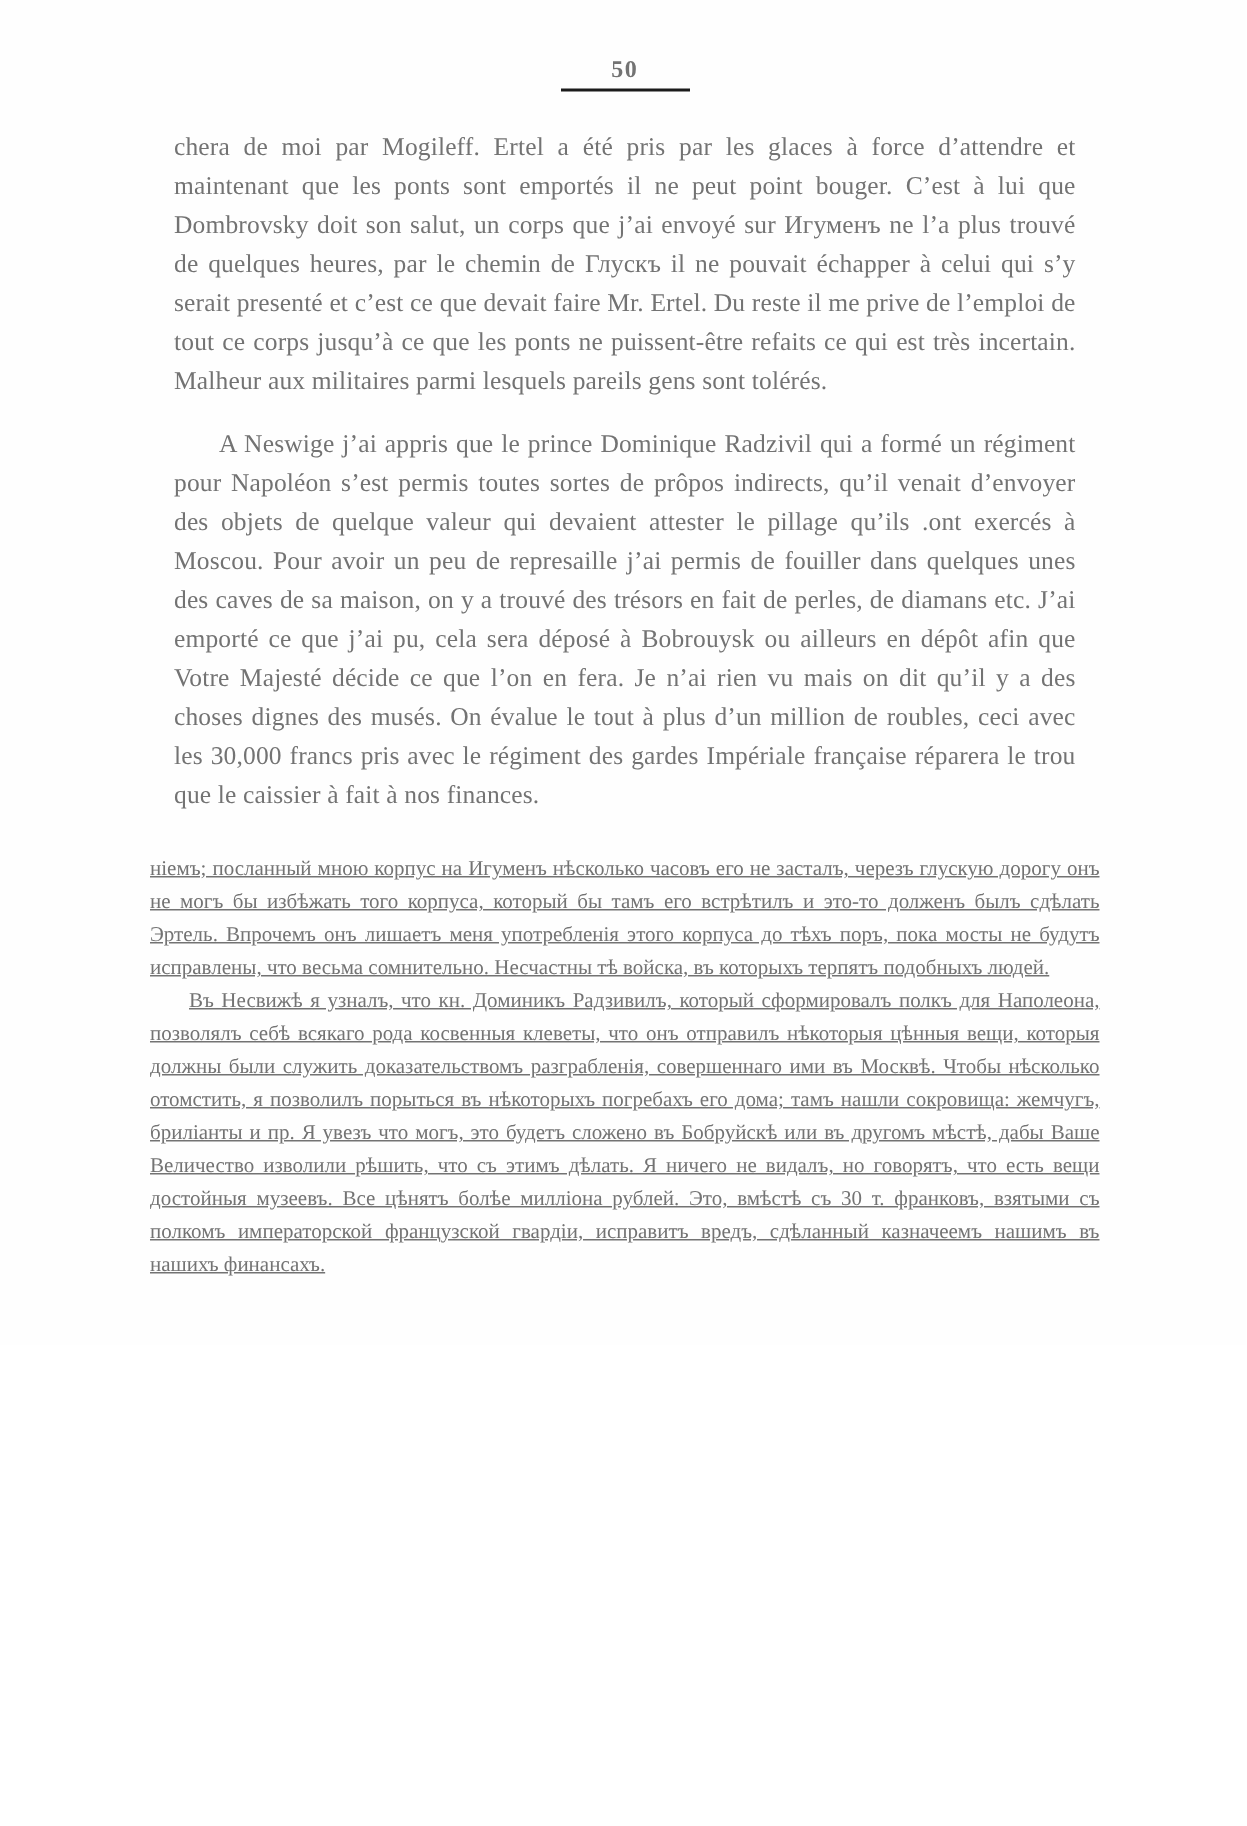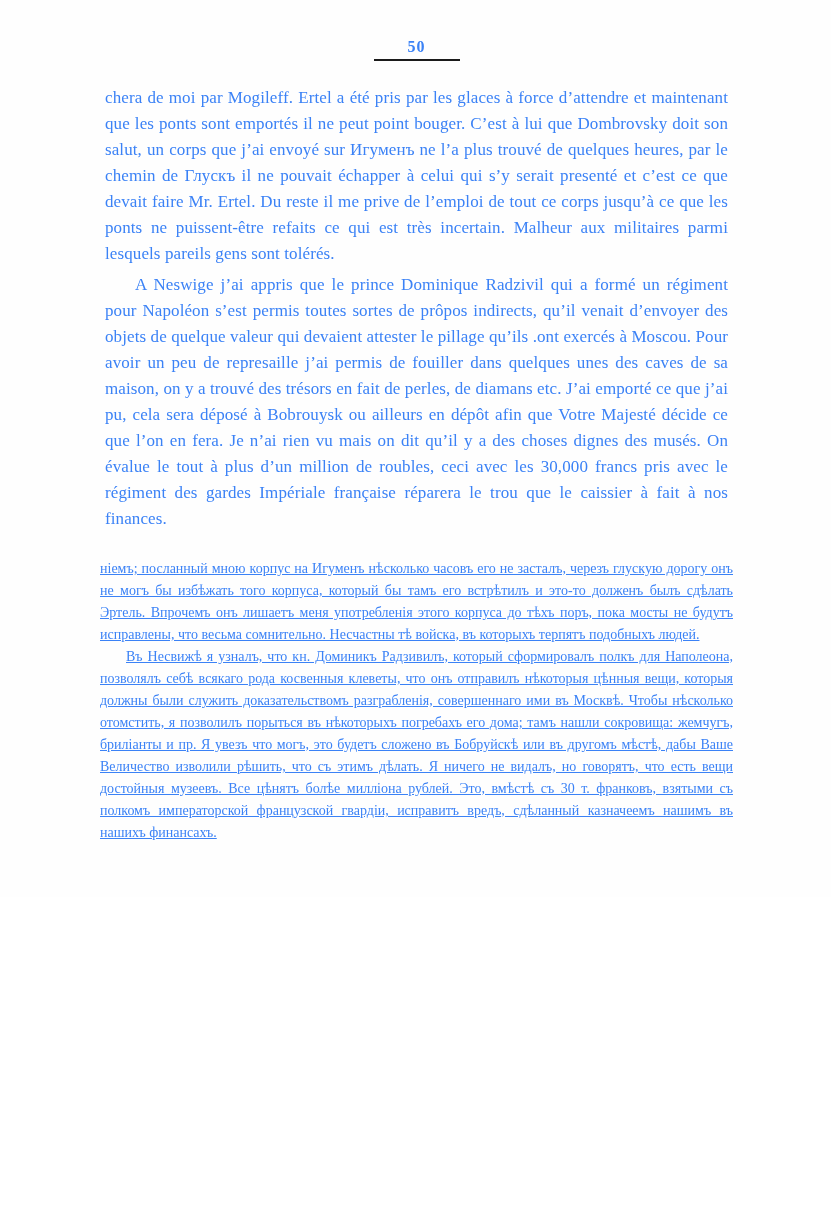--- a/index.html
+++ b/index.html
@@ -8,21 +8,21 @@
     background: #ffffff;
   }
   .page {
     position: relative;
     width: 831px;
     height: 897px;
     background: #fefefe;
     box-sizing: border-box;
     padding: 38px 98px 0 100px;
     font-family: "Liberation Serif", "DejaVu Serif", serif;
-    color: #3b82f6;
+    color: #737373;
     overflow: hidden;
   }
   .page-header {
     text-align: center;
     margin-bottom: 24px;
   }
   .page-number {
     display: inline-block;
     font-weight: bold;
     font-size: 16px;
@@ -31,21 +31,21 @@
     border-bottom: 2px solid #1b1b1b;
     line-height: 18px;
   }
   .french-section {
     font-size: 17px;
     line-height: 26px;
     text-align: justify;
     letter-spacing: 0.1px;
   }
   .french-section p {
-    margin: 5px;
+    margin: 16px;
   }
   .indent {
     text-indent: 30px;
   }
   .no-indent {
     text-indent: 0;
   }
   .russian-section {
     margin-top: 26px;
     font-size: 14px;

